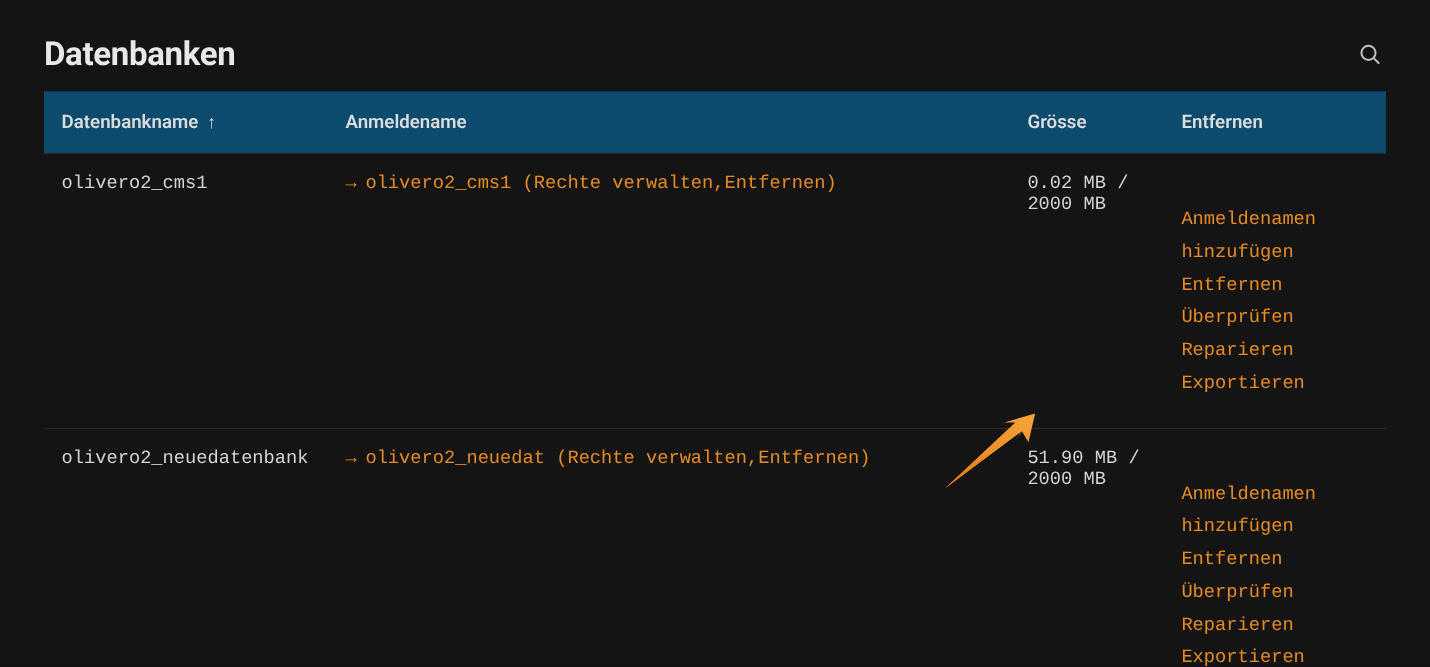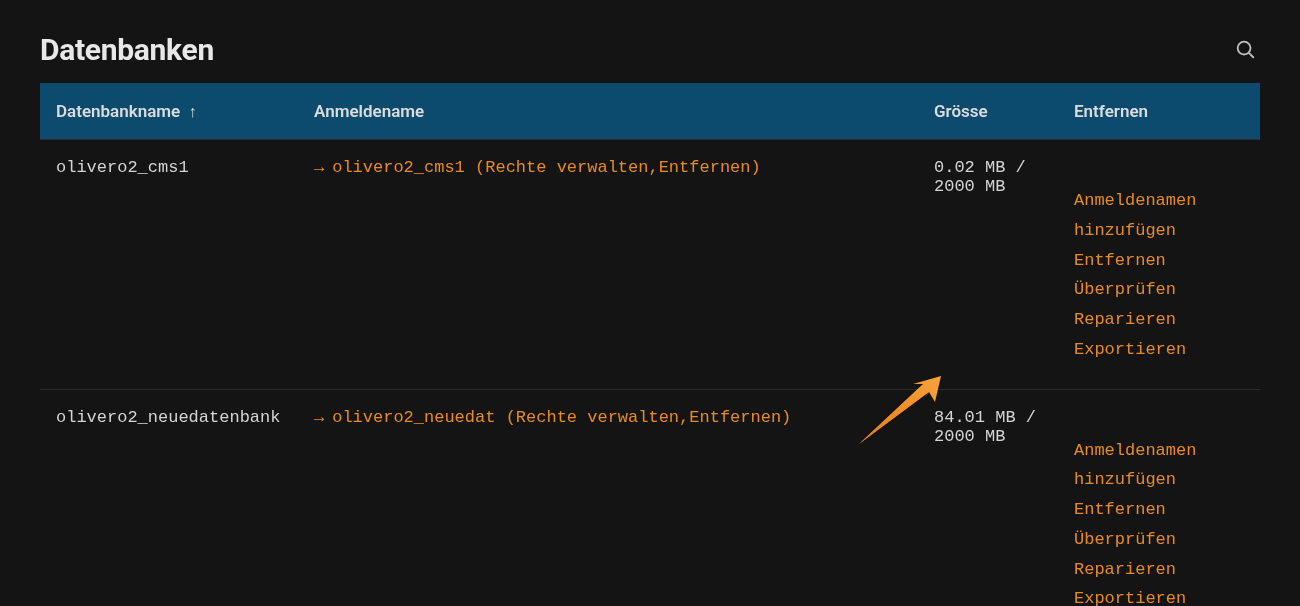--- a/index.html
+++ b/index.html
@@ -159,21 +159,21 @@
 
       <tr>
         <td>olivero2_neuedatenbank</td>
         <td>
           <span class="login-wrap">
             <span class="arrow">→</span><a class="link">olivero2_neuedat</a>
             <span class="paren"> (</span><a class="link">Rechte verwalten</a><span class="paren">,</span><a class="link">Entfernen</a><span class="paren">)</span>
           </span>
         </td>
         <td>
-          <span>84.01 MB</span><span> / </span><br><span>2000 MB</span>
+          <span>51.90 MB</span><span> / </span><br><span>2000 MB</span>
         </td>
         <td>
           <div class="actions-list">
             <a class="link">Anmeldenamen hinzufügen</a>
             <a class="link">Entfernen</a>
             <a class="link">Überprüfen</a>
             <a class="link">Reparieren</a>
             <a class="link">Exportieren</a>
           </div>
         </td>

